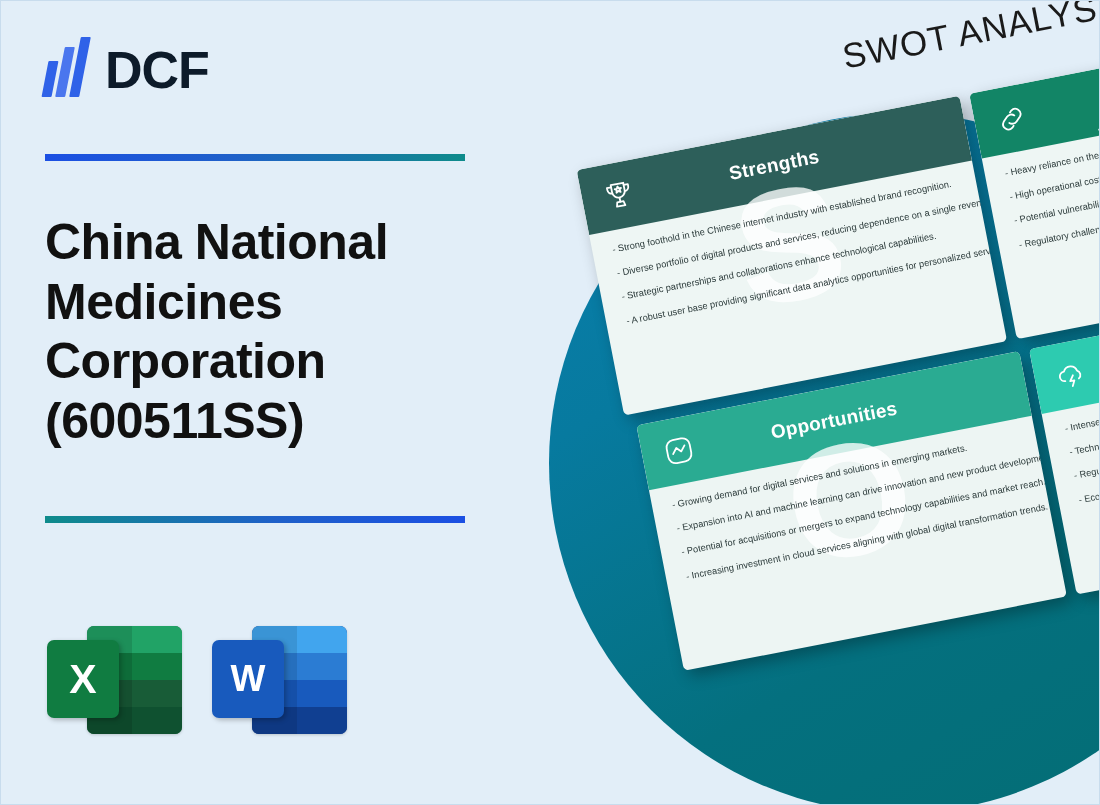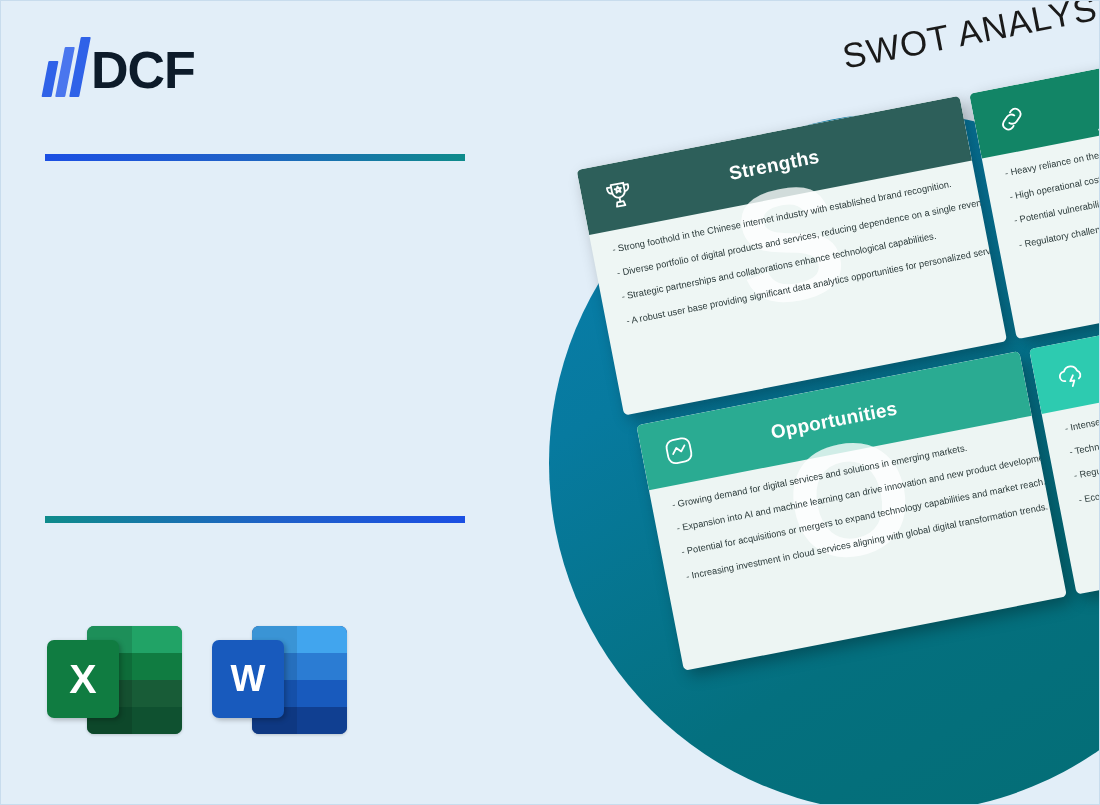--- a/index.html
+++ b/index.html
@@ -13,21 +13,21 @@
     position:absolute;inset:0;
     background:#e2eef8;
     border:1px solid #c8dced;
     box-sizing:border-box;
     overflow:hidden;
   }
 
   
   .left-panel{position:absolute;left:0;top:0;width:570px;height:805px;z-index:6;}
 
-  .logo-row{position:absolute;left:44px;top:38px;display:flex;align-items:center;text-align:center;}
+  .logo-row{position:absolute;left:44px;top:38px;display:flex;align-items:center;gap:14px;text-align:center;}
   .logo-mark{width:46px;height:62px;position:relative;}
   .logo-mark i{position:absolute;bottom:4px;display:block;transform:skewX(-11deg);border-radius:1px;}
   .bar1{left:0;width:10px;height:36px;background:#2f62e8;}
   .bar2{left:15px;width:10px;height:50px;background:#4a76ee;}
   .bar3{left:30px;width:10px;height:60px;background:#2f62e8;}
   .logo-text{font-size:52px;font-weight:700;color:#0d1b2a;letter-spacing:-1px;line-height:1;}
 
   .rule{position:absolute;left:44px;height:7px;width:420px;}
   .rule-top{top:153px;background:linear-gradient(90deg,#1b4fe3 0%,#1f60c9 45%,#0e8b8b 100%);}
   .rule-bot{top:515px;background:linear-gradient(90deg,#0e8b8b 0%,#1f60c9 55%,#1b4fe3 100%);}
@@ -213,20 +213,26 @@
       <span class="logo-mark">
         <i class="bar1"></i>
           <i class="bar2"></i>
           <i class="bar3"></i>
       </span>
       <span class="logo-text">DCF</span>
     </div>
 
     <div class="rule rule-top"></div>
 
+    <div class="company-title">
+      <span>China National</span>
+      <span>Medicines</span>
+      <span>Corporation</span>
+      <span>(600511SS)</span>
+    </div>
 
     <div class="rule rule-bot"></div>
 
     <div class="office-icons">
       <span class="office-ic">
         <span class="xl-page">
           <span class="g xl-g1"></span>
             <span class="g xl-g2"></span>
           <span class="g xl-g3"></span>
             <span class="g xl-g4"></span>

